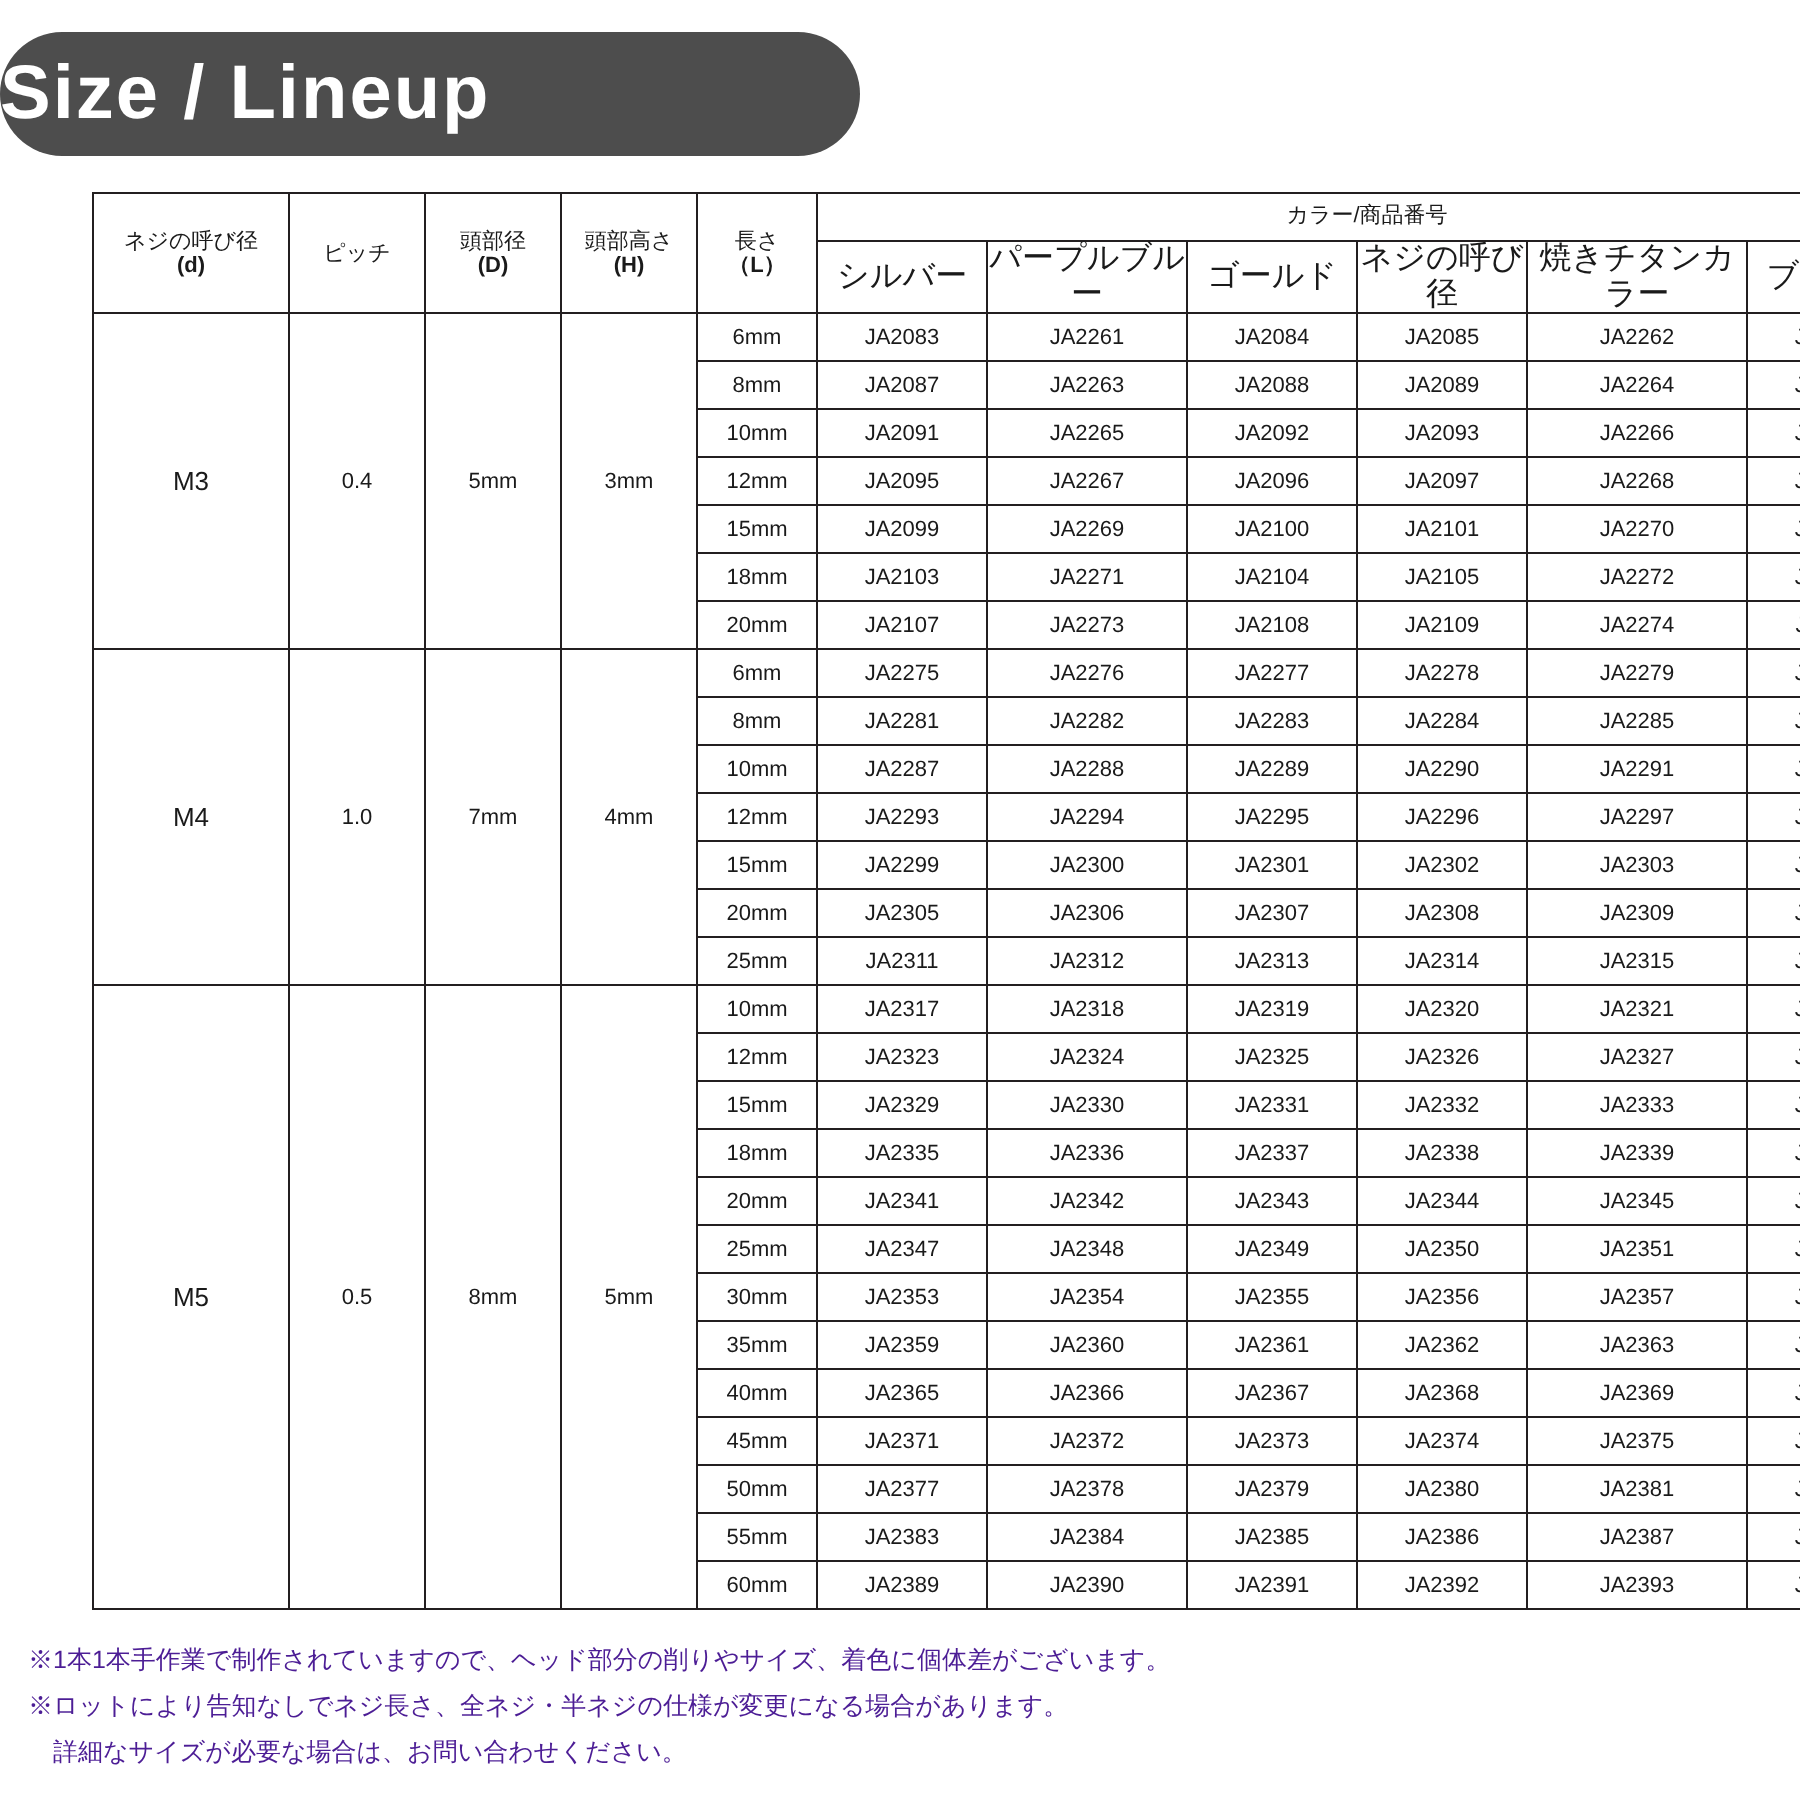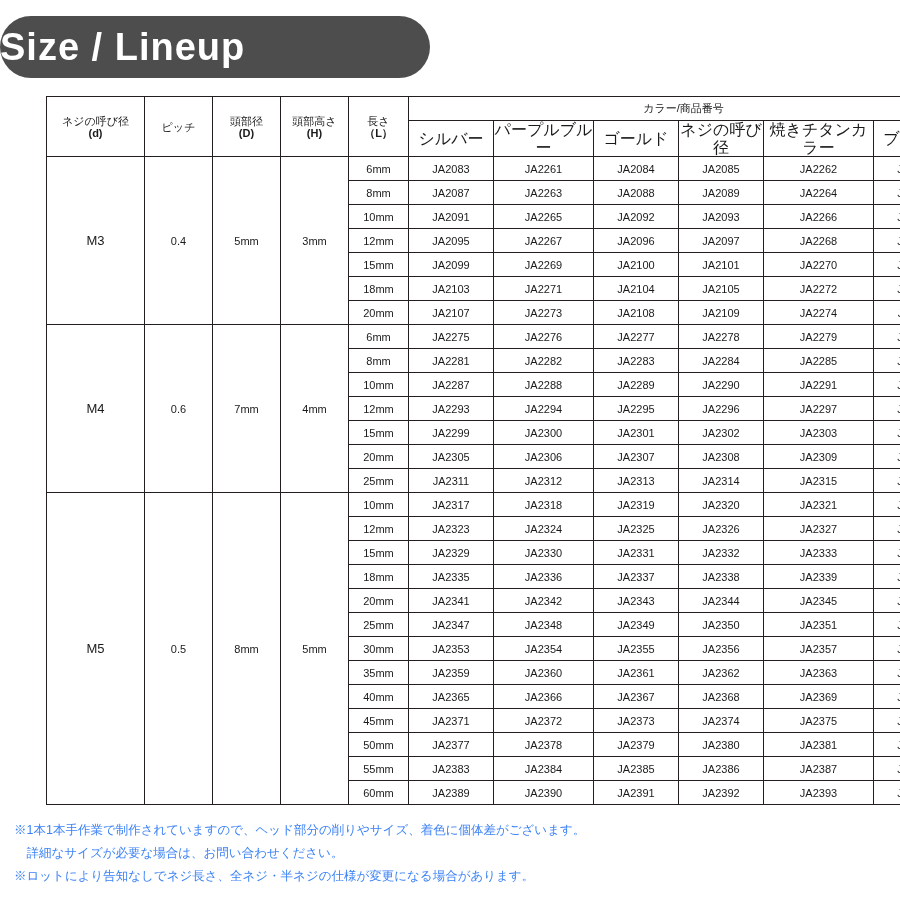--- a/index.html
+++ b/index.html
@@ -99,21 +99,21 @@
   table.lineup tr td:first-child,
   table.lineup tr th:first-child {
     border-left: 1px solid #231f20;
   }
 
   
   .notes {
     margin: 14px 14px 0 14px;
     font-size: 12.5px;
     line-height: 1.85;
-    color: #3b82f6;
+    color: #4c1d95;
   }
   .notes div {
     white-space: pre;
   }
 </style>
 </head>
 <body>
 
 <div class="page">
 
@@ -215,21 +215,21 @@
             <td class="len-cell">20mm</td>
             <td class="part">JA2107</td>
             <td class="part">JA2273</td>
             <td class="part">JA2108</td>
             <td class="part">JA2109</td>
             <td class="part">JA2274</td>
             <td class="part">JA2110</td>
           </tr>
           <tr class="thickrow">
             <td class="size-cell" rowspan="7">M4</td>
-            <td rowspan="7">0.6</td>
+            <td rowspan="7">1.0</td>
             <td rowspan="7">7mm</td>
             <td rowspan="7">4mm</td>
             <td class="len-cell">6mm</td>
             <td class="part">JA2275</td>
             <td class="part">JA2276</td>
             <td class="part">JA2277</td>
             <td class="part">JA2278</td>
             <td class="part">JA2279</td>
             <td class="part">JA2280</td>
           </tr>
@@ -407,17 +407,17 @@
             <td class="part">JA2392</td>
             <td class="part">JA2393</td>
             <td class="part">JA2394</td>
           </tr>
         </tbody>
     </table>
   </div>
 
   <div class="notes">
     <div>※1本1本手作業で制作されていますので、ヘッド部分の削りやサイズ、着色に個体差がございます。</div>
+    <div>※ロットにより告知なしでネジ長さ、全ネジ・半ネジの仕様が変更になる場合があります。</div>
     <div>　詳細なサイズが必要な場合は、お問い合わせください。</div>
-    <div>※ロットにより告知なしでネジ長さ、全ネジ・半ネジの仕様が変更になる場合があります。</div>
   </div>
 
 </div>
 
 </body></html>

